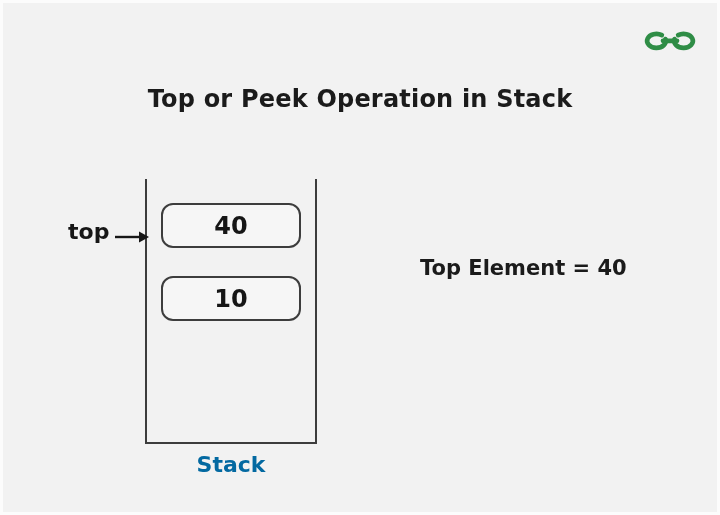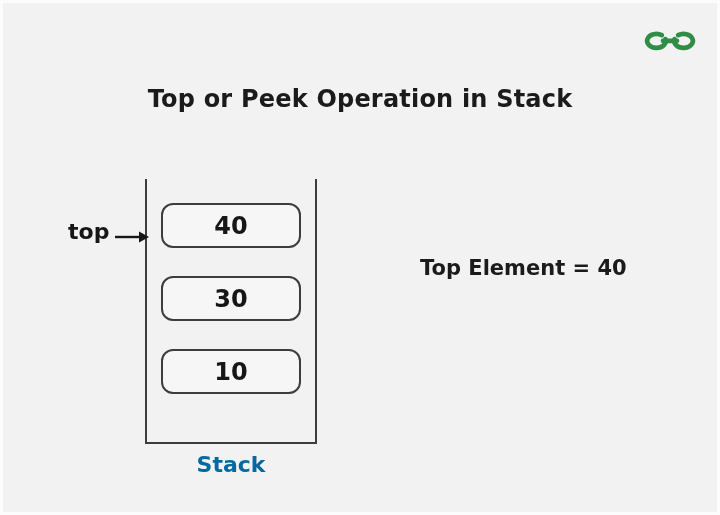--- a/index.html
+++ b/index.html
@@ -93,21 +93,20 @@
 <svg class="logo" viewBox="0 0 120 64" xmlns="http://www.w3.org/2000/svg" aria-hidden="true">
   <g fill="none" stroke="#2f8d46" stroke-width="10" stroke-linecap="round">
     <path d="M42.5 23.7 A20 15 0 1 0 50.3 32.1"></path>
     <path d="M77.5 23.7 A20 15 0 1 1 69.7 32.1"></path>
     <path d="M45 36 L75 36"></path>
   </g>
 </svg>
 
 <div class="stack-container">
   <div class="stack-el">40</div>
-  <div class="stack-el">30</div>
   <div class="stack-el">10</div>
 </div>
 
 <div class="top-pointer">
   <span class="top-pointer-label">top</span>
   <svg class="arrow-svg" width="34" height="14" viewBox="0 0 34 14" xmlns="http://www.w3.org/2000/svg" aria-hidden="true">
     <line x1="0" y1="7" x2="24" y2="7" stroke="#161616" stroke-width="2.4"></line>
     <polygon points="24,1.5 24,12.5 34,7" fill="#161616"></polygon>
   </svg>
 </div>

